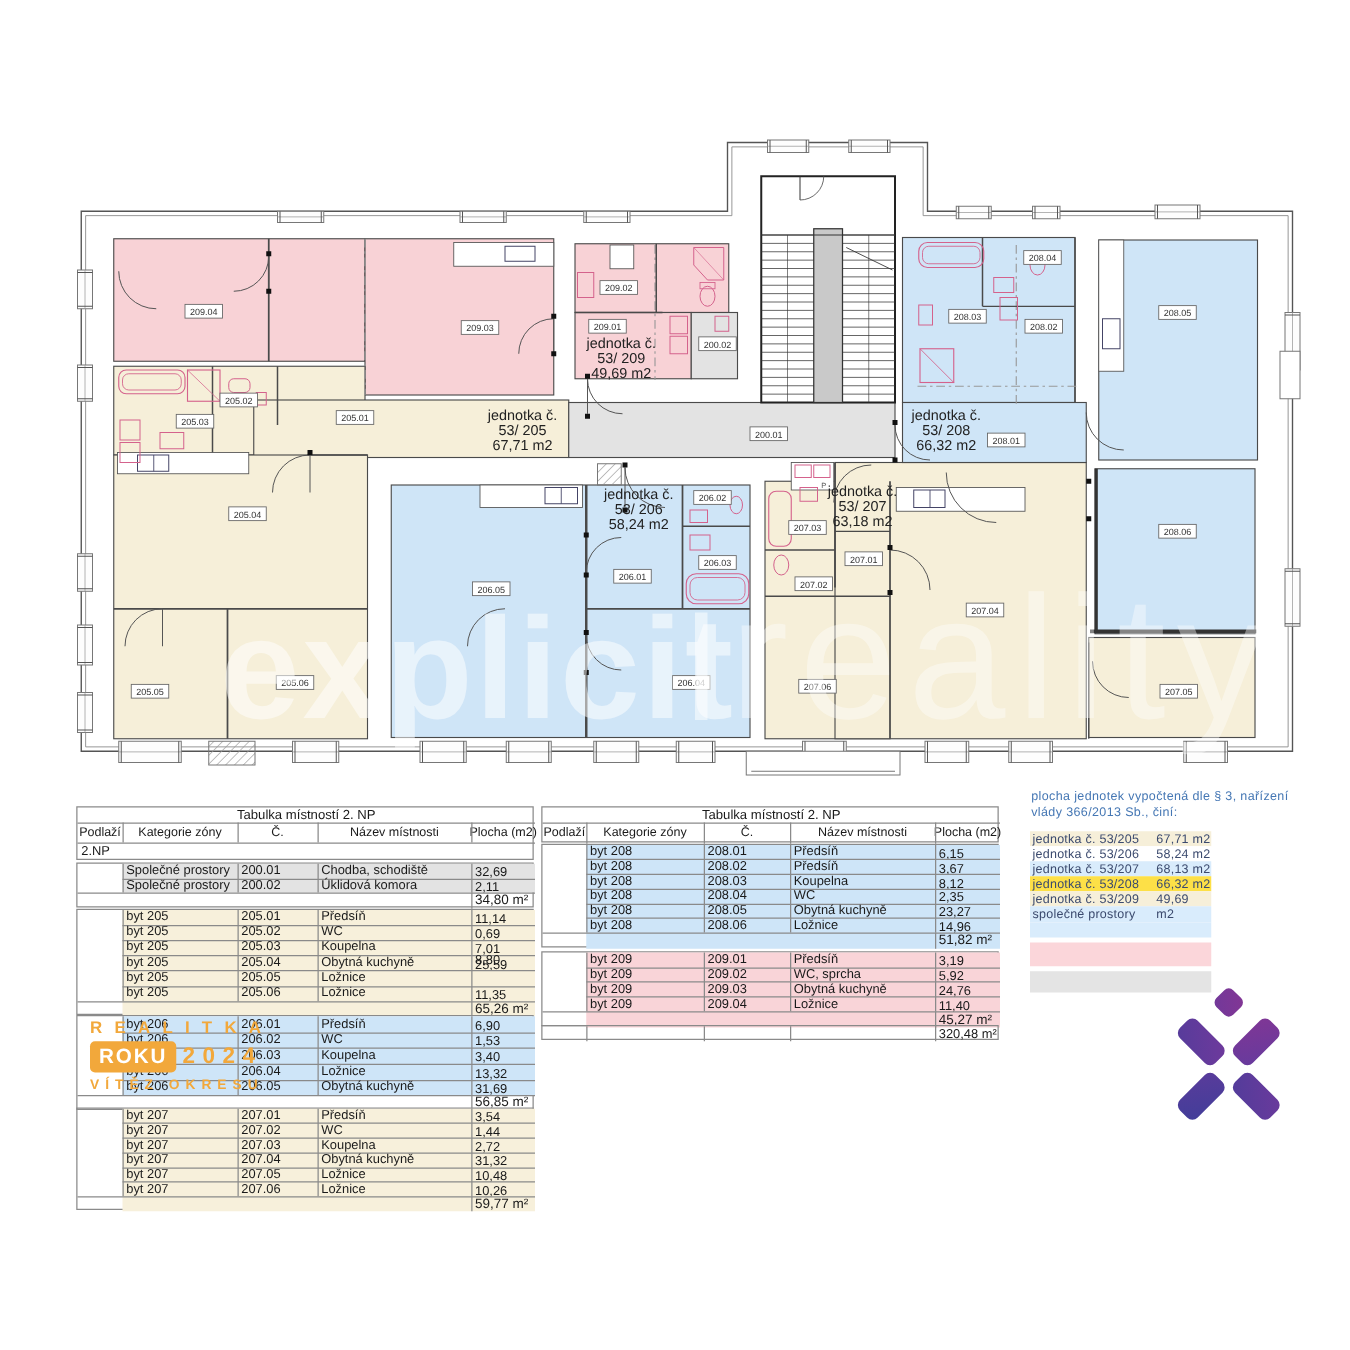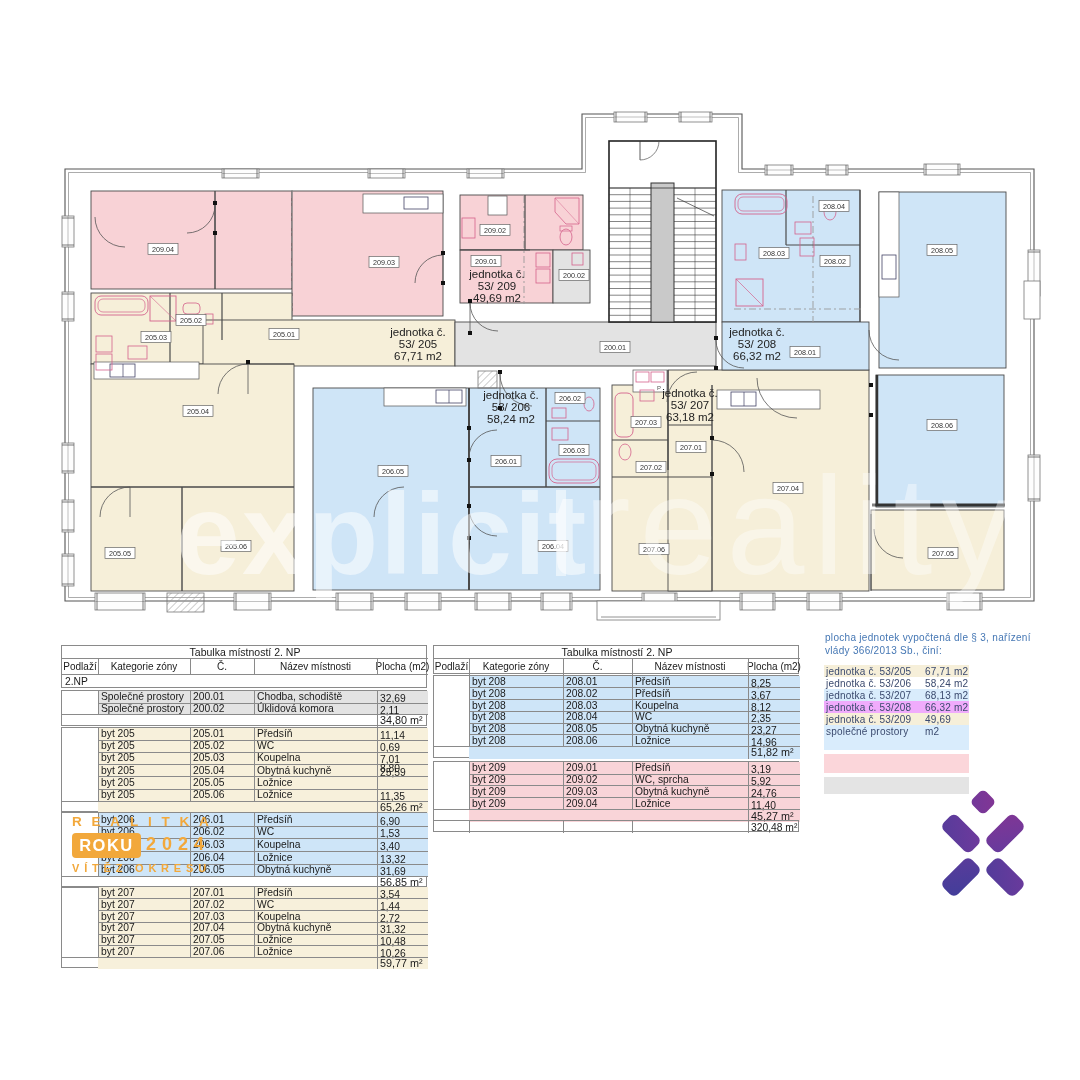--- a/index.html
+++ b/index.html
@@ -575,21 +575,21 @@
 <div class="gbox" style="left:433px;top:674.7px;width:366px;height:83.0px">
       <div style="position:absolute;left:35px;top:0;width:331px;height:83.0px;background:#cee5f8"></div>
       <div class="vl" style="left:35px;top:0;height:70.5px"></div>
       <div class="vl" style="left:129px;top:0;height:70.5px"></div>
       <div class="vl" style="left:198px;top:0;height:70.5px"></div>
       <div class="vl" style="left:314px;top:0;height:70.5px"></div>
       <div class="vl" style="left:314px;top:70.5px;height:12.5px"></div>
       <div class="ct" style="left:38px;top:0.0px;height:11.75px;width:90px">byt 208</div>
       <div class="ct" style="left:132px;top:0.0px;height:11.75px;width:65px">208.01</div>
       <div class="ct" style="left:201px;top:0.0px;height:11.75px;width:112px">Předsíň</div>
-      <div class="ct" style="left:317px;top:2.0px;height:11.75px;width:48px">8,25</div>
+      <div class="ct" style="left:317px;top:2.0px;height:11.75px;width:48px">6,15</div>
       <div class="hl" style="top:11.75px;left:35px;width:331px"></div>
       <div class="ct" style="left:38px;top:11.75px;height:11.75px;width:90px">byt 208</div>
       <div class="ct" style="left:132px;top:11.75px;height:11.75px;width:65px">208.02</div>
       <div class="ct" style="left:201px;top:11.75px;height:11.75px;width:112px">Předsíň</div>
       <div class="ct" style="left:317px;top:13.75px;height:11.75px;width:48px">3,67</div>
       <div class="hl" style="top:23.5px;left:35px;width:331px"></div>
       <div class="ct" style="left:38px;top:23.5px;height:11.75px;width:90px">byt 208</div>
       <div class="ct" style="left:132px;top:23.5px;height:11.75px;width:65px">208.03</div>
       <div class="ct" style="left:201px;top:23.5px;height:11.75px;width:112px">Koupelna</div>
       <div class="ct" style="left:317px;top:25.5px;height:11.75px;width:48px">8,12</div>
@@ -655,21 +655,21 @@
           <span style="position:absolute;left:101px;top:0.5px">67,71  m2</span>
         </div>
 <div style="position:relative;height:12.1px;background:#fff;color:#3b4a6e;font-size:10px;letter-spacing:0.2px">
           <span style="position:absolute;left:2px;top:0.5px">jednotka č. 53/206</span>
           <span style="position:absolute;left:101px;top:0.5px">58,24 m2</span>
         </div>
 <div style="position:relative;height:12.1px;background:#d9ecfc;color:#3b4a6e;font-size:10px;letter-spacing:0.2px">
           <span style="position:absolute;left:2px;top:0.5px">jednotka č. 53/207</span>
           <span style="position:absolute;left:101px;top:0.5px">68,13  m2</span>
         </div>
-<div style="position:relative;height:12.1px;background:#f0abfc;color:#3b4a6e;font-size:10px;letter-spacing:0.2px">
+<div style="position:relative;height:12.1px;background:#fde047;color:#3b4a6e;font-size:10px;letter-spacing:0.2px">
           <span style="position:absolute;left:2px;top:0.5px">jednotka č. 53/208</span>
           <span style="position:absolute;left:101px;top:0.5px">66,32 m2</span>
         </div>
 <div style="position:relative;height:12.1px;background:#f6efd9;color:#3b4a6e;font-size:10px;letter-spacing:0.2px">
           <span style="position:absolute;left:2px;top:0.5px">jednotka č. 53/209</span>
           <span style="position:absolute;left:101px;top:0.5px">49,69</span>
         </div>
 <div style="position:relative;height:12.1px;background:#d9ecfc;color:#3b4a6e;font-size:10px;letter-spacing:0.2px">
           <span style="position:absolute;left:2px;top:0.5px">společné prostory</span>
           <span style="position:absolute;left:101px;top:0.5px">m2</span>

